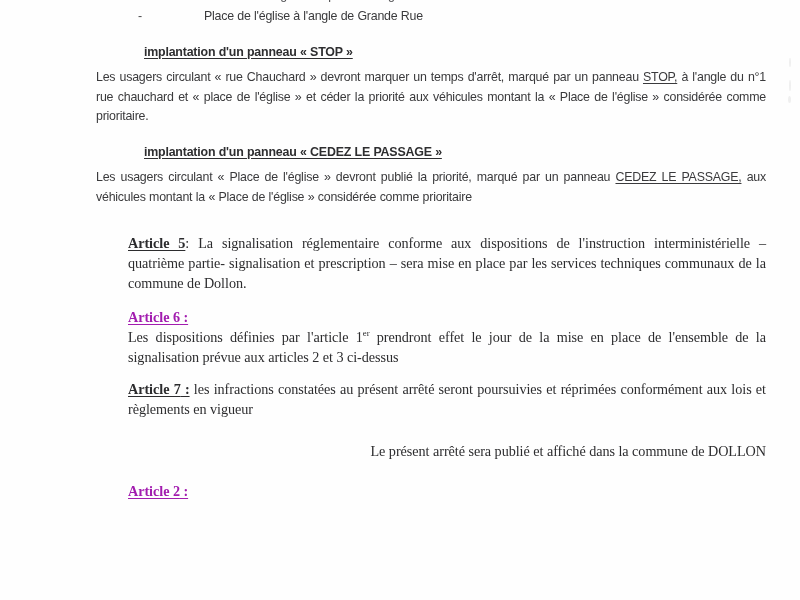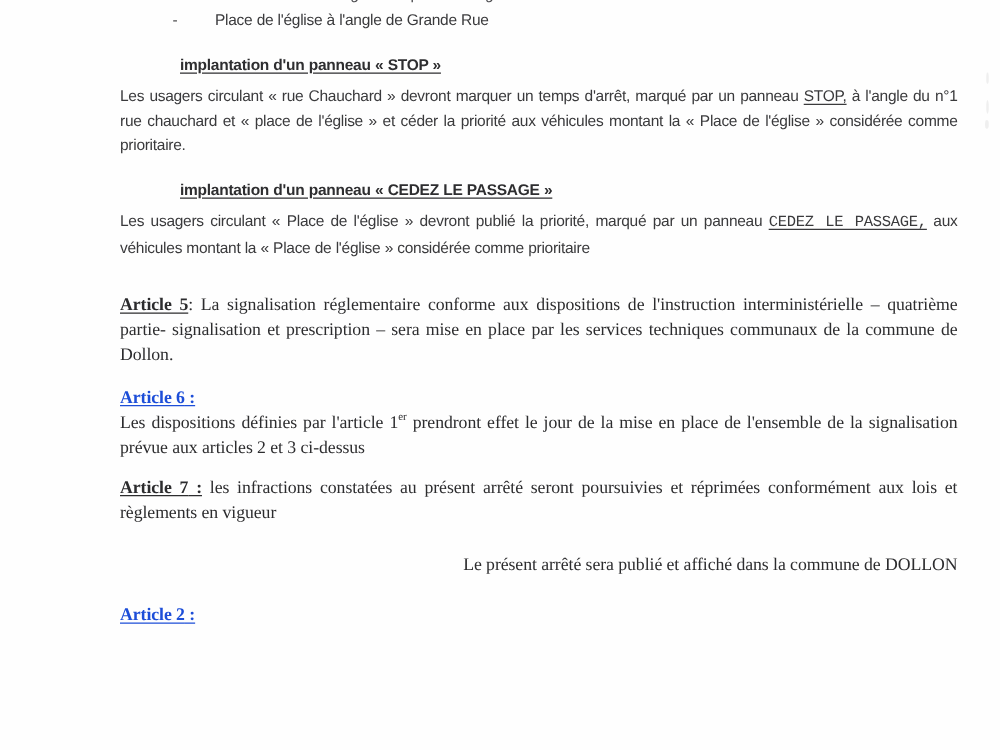--- a/index.html
+++ b/index.html
@@ -46,21 +46,21 @@
   .bullet-row {
     display: flex;
     align-items: baseline;
   }
   .bullet-dash {
     width: 34px;
     flex: 0 0 34px;
     color: #4a4a4c;
     font-size: 12.4px;
   }
-  .bullet-text { flex: 1 1 auto; }
+  .bullet-text { flex: 1 1 auto; margin-left: 32px; }
 
   .sub-heading {
     font-weight: bold;
     text-decoration: underline;
     text-underline-offset: 2px;
     margin-left: 32px;
     display: inline-block;
     color: #2e2e30;
     letter-spacing: -0.2px;
     padding-left: 16px;
@@ -84,33 +84,34 @@
   }
 
   
   .serif {
     font-family: "Liberation Serif", "DejaVu Serif", serif;
     font-size: 14.2px;
     line-height: 20px;
     color: #2c2c2e;
     text-align: justify;
     letter-spacing: -0.05px;
+    margin-left: 32px;
   }
   .serif p { margin: 0; }
 
   .art-label {
     font-weight: bold;
     text-decoration: underline;
     text-underline-offset: 1.5px;
   }
   .art-head {
     font-family: "Liberation Serif", serif;
     font-size: 14.2px;
     line-height: 20px;
-    color: #1d4ed8;
+    color: #a21caf;
   }
   sup {
     font-size: 0.62em;
     vertical-align: super;
     line-height: 0;
   }
 
   
   .gap-16 { height: 16px; }
   .gap-14 { height: 14px; }
@@ -152,21 +153,21 @@
       <p><span>Les usagers circulant « rue Chauchard » devront marquer un temps d'arrêt, marqué par un panneau </span><span style="text-decoration:underline;text-underline-offset:2px;">STOP,</span><span> à l'angle du n°1 rue chauchard et  « place de l'église » et céder la priorité aux véhicules montant la « Place de l'église » considérée comme prioritaire.</span></p>
     </div>
 
     <div class="gap-16"></div>
 
     <div class="sans">
       <div>
         <span class="sub-heading">implantation d'un panneau « CEDEZ LE PASSAGE »</span>
       </div>
       <div class="gap-6"></div>
-      <p><span>Les usagers circulant « Place de l'église » devront publié la priorité, marqué par un panneau </span><span style="text-decoration:underline;text-underline-offset:2px;font-family:Liberation Mono, monospace;">CEDEZ LE PASSAGE,</span><span> aux véhicules montant la « Place de l'église » considérée comme prioritaire</span></p>
+      <p><span>Les usagers circulant « Place de l'église » devront publié la priorité, marqué par un panneau </span><span style="text-decoration:underline;text-underline-offset:2px;">CEDEZ LE PASSAGE,</span><span> aux véhicules montant la « Place de l'église » considérée comme prioritaire</span></p>
     </div>
 
     <div class="gap-16" style="height:26px;"></div>
 
     <div class="serif">
       <p><span class="art-label">Article 5</span><span>:</span><span> La signalisation réglementaire conforme aux dispositions de l'instruction interministérielle – quatrième partie- signalisation et prescription – sera mise en place par les services techniques communaux de la commune de Dollon.</span></p>
     </div>
 
     <div class="gap-14"></div>
 

